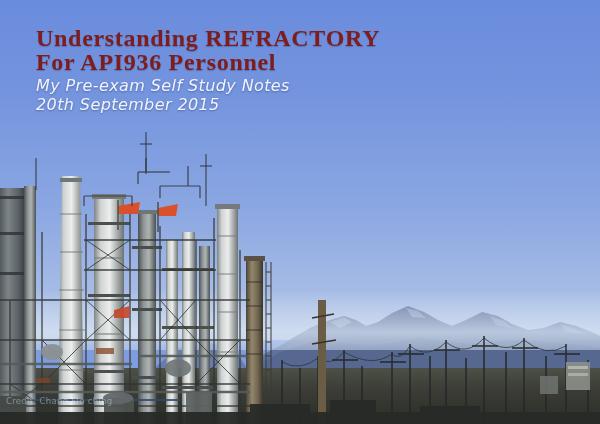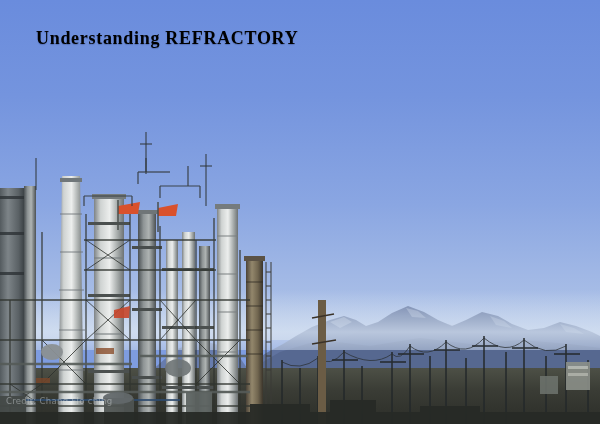--- a/index.html
+++ b/index.html
@@ -40,24 +40,24 @@
     position:absolute;left:0;bottom:0;width:600px;height:56px;
     background:linear-gradient(to bottom,#4d5046 0%,#3a3c35 40%,#2b2d28 100%);
   }
 
   
   .refinery{position:absolute;left:0;bottom:0;width:600px;height:424px;}
 
   
   .titleblock{position:absolute;left:36px;top:26px;width:420px;z-index:40;}
   .tline{
-    color:#000000;
+    color:#7f1d1d;
     font-family:"Liberation Serif", serif;
     font-weight:bold;
-    font-size:18px;
+    font-size:24px;
     line-height:24px;
     letter-spacing:.7px;
     white-space:nowrap;
     text-shadow:0 1px 1px rgba(40,60,120,.35);
   }
   .subblock{margin-top:2px;}
   .sline{
     color:#f2f4fb;
     font-family:"DejaVu Sans", sans-serif;
     font-style:italic;
@@ -365,20 +365,23 @@
     <g fill="#272a26" opacity="0.95">
       <rect x="0" y="412" width="600" height="12"></rect>
       <rect x="250" y="404" width="60" height="20"></rect>
       <rect x="330" y="400" width="46" height="24"></rect>
       <rect x="420" y="406" width="60" height="18"></rect>
     </g>
   </svg>
 
   <div class="titleblock">
     <div class="tline">Understanding REFRACTORY</div>
+    <div class="tline">For API936 Personnel</div>
 
     <div class="subblock">
+      <div class="sline">My Pre-exam  Self Study Notes</div>
+      <div class="sline">20th September 2015</div>
     </div>
   </div>
 
   <div class="credit">Credit: Chand Flo ching</div>
 
 </div>
 
 </body></html>

